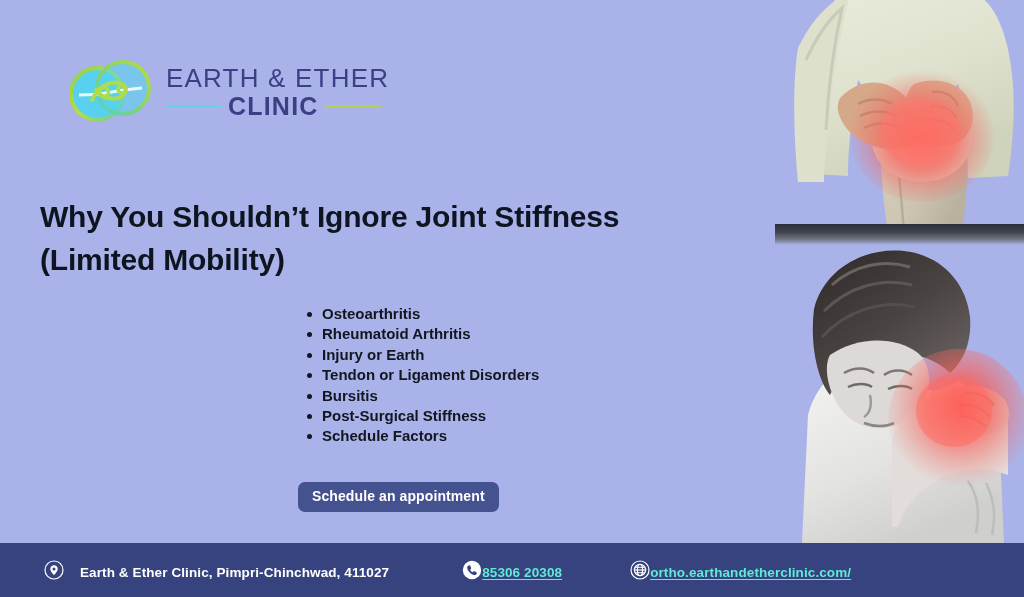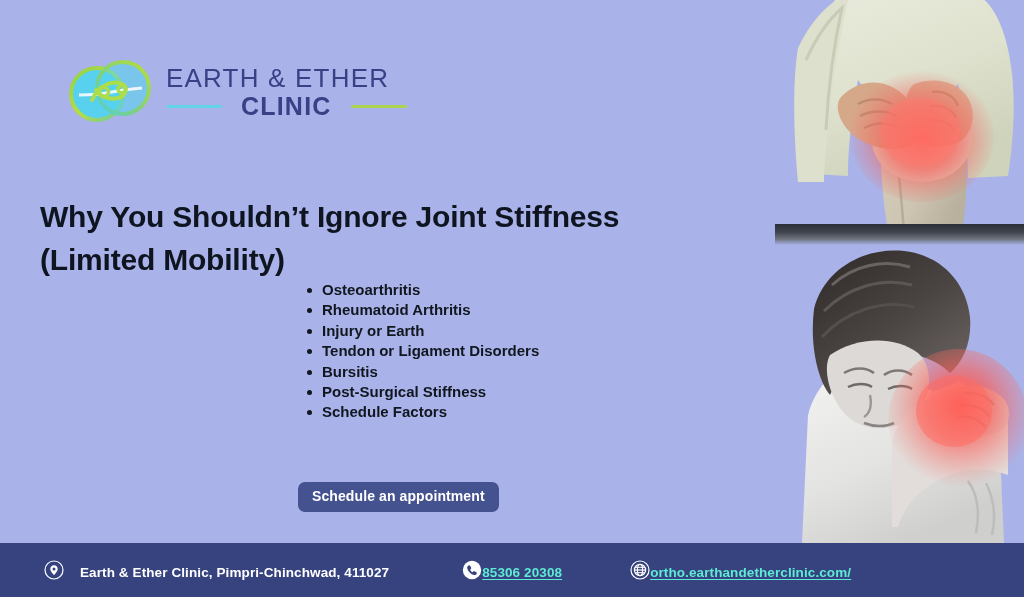--- a/index.html
+++ b/index.html
@@ -36,21 +36,21 @@
     font-size: 26px;
     font-weight: 400;
     letter-spacing: 1.2px;
     color: #3b3f86;
     line-height: 1.05;
     font-family: "Liberation Sans", sans-serif;
   }
   #logo-sub-row {
     display: flex;
     align-items: center;
-    gap: 19px;
+    gap: 6px;
   }
   .logo-rule { height: 3px; border-radius: 2px; }
   #logo-rule-left { width: 56px; background: #63d3e8; }
   #logo-rule-right { width: 56px; background: #aed44f; }
   #logo-subtitle {
     font-size: 25px;
     font-weight: 700;
     letter-spacing: 1.2px;
     color: #3b3f86;
     line-height: 1;
@@ -67,21 +67,21 @@
     font-size: 30px;
     font-weight: 700;
     line-height: 1.42;
     letter-spacing: -0.2px;
   }
 
   
   #bullet-list {
     position: absolute;
     left: 300px;
-    top: 280px;
+    top: 304px;
     margin: 0;
     padding: 0 0 0 22px;
     list-style: none;
   }
   #bullet-list li {
     position: relative;
     color: #11161f;
     font-size: 15px;
     font-weight: 700;
     line-height: 20.4px;

